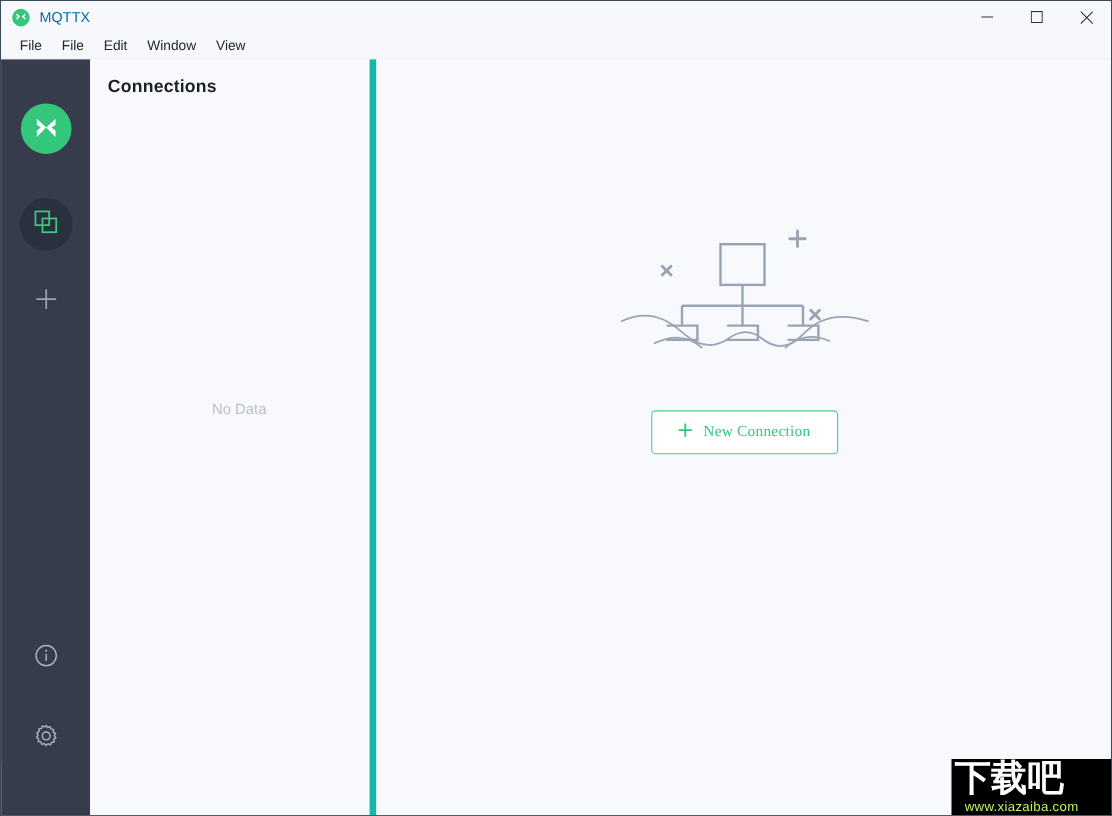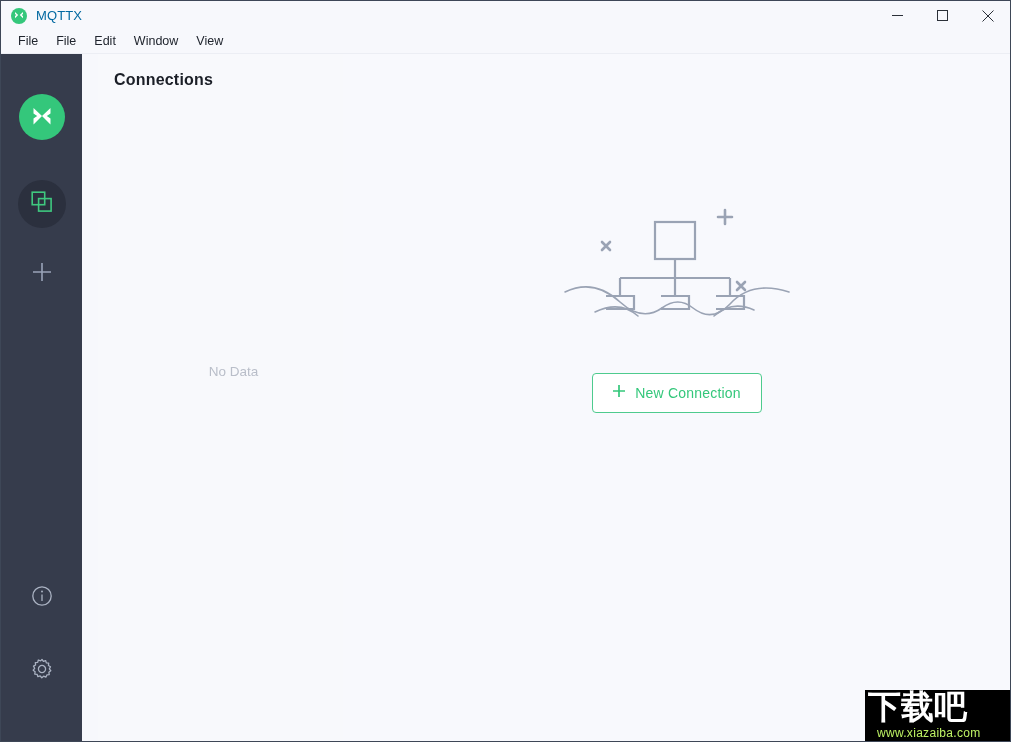--- a/index.html
+++ b/index.html
@@ -119,25 +119,25 @@
   #rail-settings {
     width: 34px; height: 34px;
     display: flex; align-items: center; justify-content: center;
     flex: none;
     margin-bottom: 54px;
   }
 
   
   #conn-panel {
     position: absolute;
-    top: 53px; left: 97px;
+    top: 53px; left: 81px;
     width: 260px;
     height: 688px;
     background: #f8f9fc;
-    border-right: 4px solid #14b8a6;
+    border-right: 6px solid #14b8a6;
   }
   #conn-title {
     position: absolute;
     top: 17px; left: 16px;
     font-size: 16px;
     font-weight: bold;
     color: #1b1f27;
     letter-spacing: .2px;
   }
   #conn-empty {
@@ -150,20 +150,21 @@
     padding-left: 11px;
   }
 
   
   #main {
     position: absolute;
     top: 53px; left: 342px;
     width: 667px;
     height: 688px;
     background: #f8f9fd;
+    font-family: Liberation Serif, serif;
   }
   #empty-wrap {
     position: absolute;
     top: 150px; left: 0;
     width: 667px;
     display: flex;
     flex-direction: column;
     align-items: center;
   }
   #empty-illustration { display: block; }

